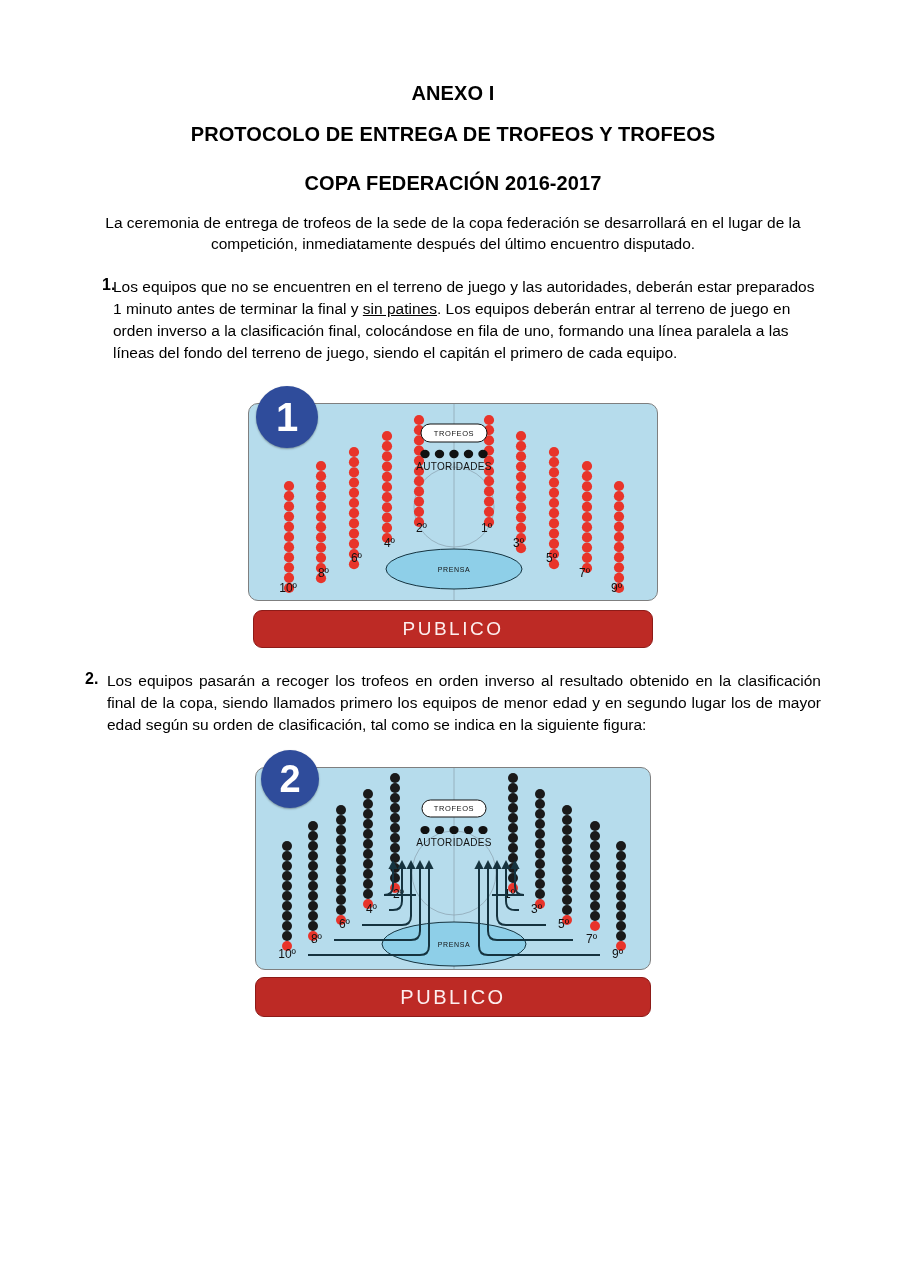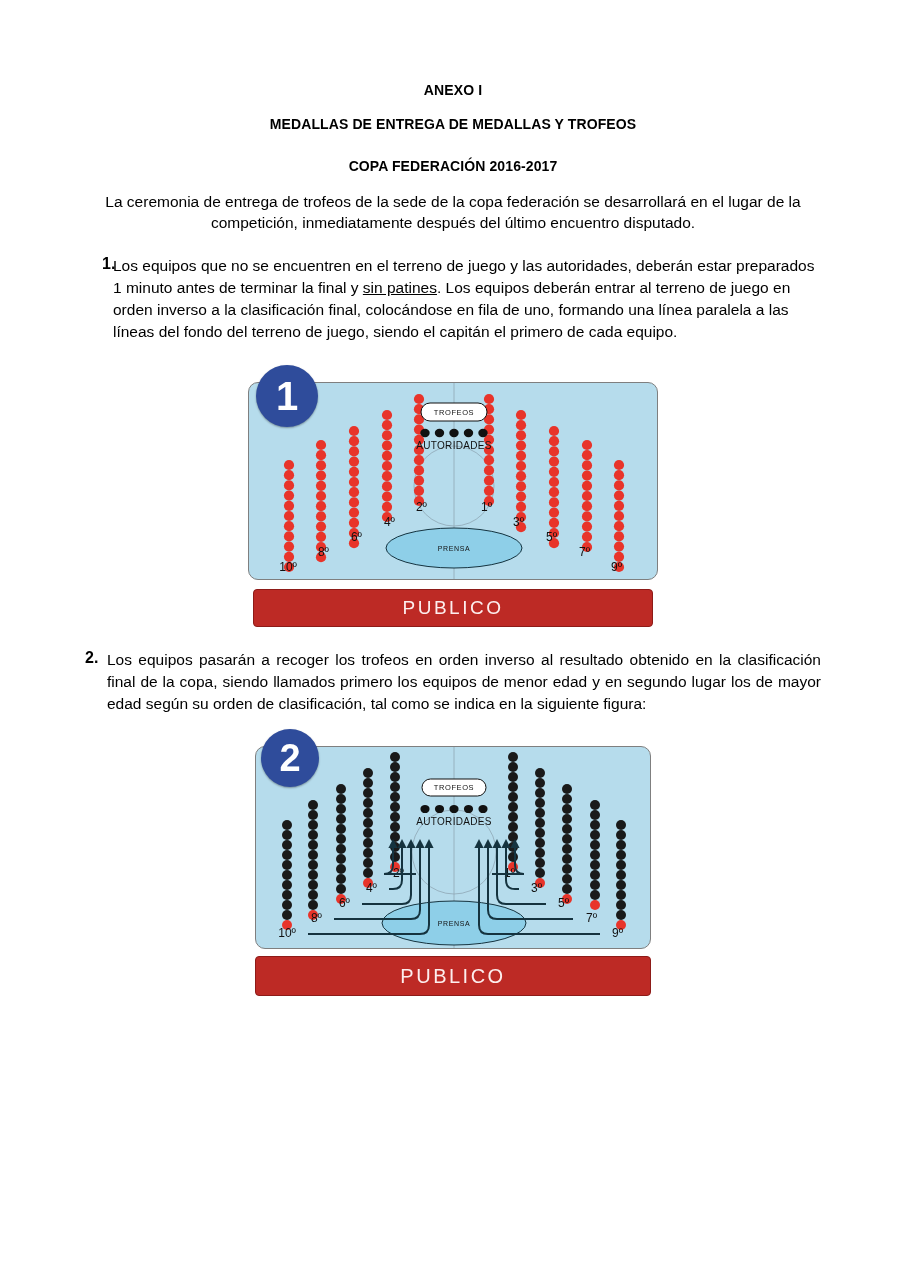--- a/index.html
+++ b/index.html
@@ -9,21 +9,21 @@
     font-family:"Liberation Sans", sans-serif;
     color:#000;
     overflow:hidden;
   }
   .page{
     position:relative;
     width:906px;height:1280px;
     box-sizing:border-box;
     padding:0 85px;
   }
-  .h-center{ text-align:center; font-weight:bold; font-size:14px; letter-spacing:0.1px;}
+  .h-center{ text-align:center; font-weight:bold; font-size:20px; letter-spacing:0.1px;}
   .t1{ margin-top:82px; }
   .t2{ margin-top:18px; }
   .t3{ margin-top:26px; }
   .intro{
     margin-top:18px;
     font-size:15.5px;
     line-height:1.33;
     text-align:center;
   }
   .item{
@@ -64,21 +64,21 @@
     background:#b6dcec;
     border:1px solid #7f7f7f;
     border-radius:10px;
     box-sizing:border-box;
     overflow:hidden;
   }
   .rink svg{ position:absolute; left:0; top:0; }
   .publico{
     background:#bd2a25;
     border:1px solid #8d1b18;
-    border-radius:4px;
+    border-radius:9px;
     color:#fdeeee;
     text-align:center;
     font-weight:normal;
     letter-spacing:2.5px;
     box-sizing:border-box;
     display:flex;align-items:center;justify-content:center;
   }
 
   
   #fig1{ width:410px; margin-top:22px; }
@@ -95,21 +95,21 @@
   .trofeos-t{ font-size:7.5px; fill:#111; letter-spacing:.6px;}
   .aut-t{ font-size:10px; fill:#111; letter-spacing:.3px;}
   .prensa-t{ font-size:7px; fill:#111; letter-spacing:.6px;}
 </style>
 </head>
 <body>
 
 <div class="page">
 
   <div class="h-center t1">ANEXO I</div>
-  <div class="h-center t2">MEDALLAS DE ENTREGA DE MEDALLAS Y TROFEOS</div>
+  <div class="h-center t2">PROTOCOLO DE ENTREGA DE TROFEOS Y TROFEOS</div>
   <div class="h-center t3">COPA FEDERACIÓN 2016-2017</div>
 
   <div class="intro">La ceremonia de entrega de trofeos de la sede de la copa federación se desarrollará en el lugar de la competición, inmediatamente después del último encuentro disputado.</div>
 
   <div class="item item1">
     <div class="num">1.</div>
     <div class="body">
       <p>
         <span>Los equipos que no se encuentren en el terreno de juego y las autoridades, deberán estar preparados 1 minuto antes de terminar la final y </span><span class="u">sin patines</span><span>. Los equipos deberán entrar al terreno de juego en orden inverso a la clasificación final, colocándose en fila de uno, formando una línea paralela a las líneas del fondo del terreno de juego, siendo el capitán el primero de cada equipo.</span>
       </p>

